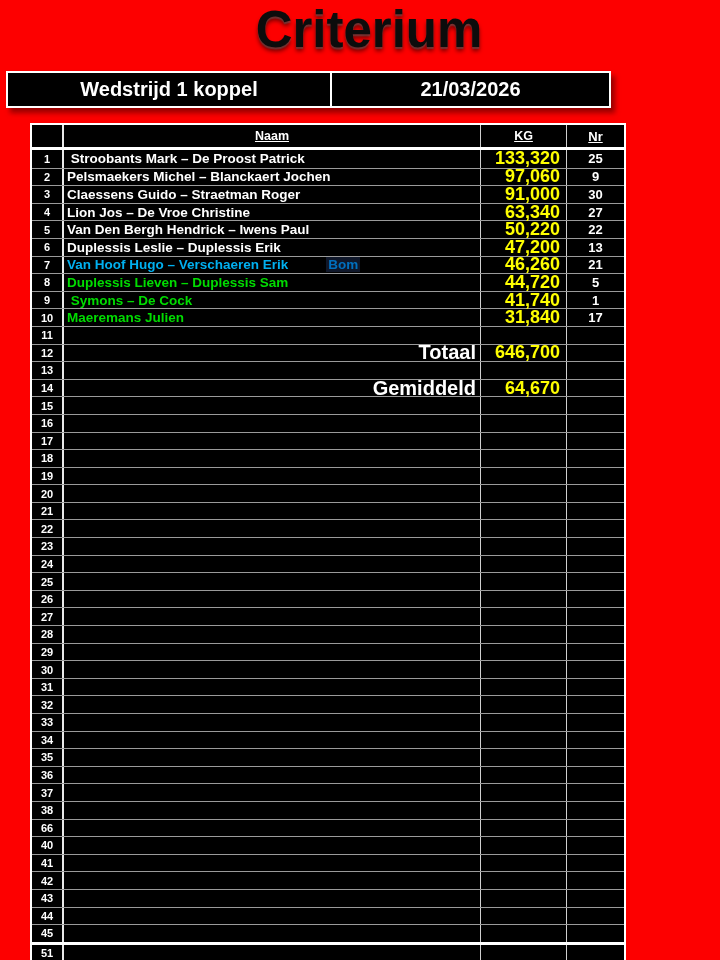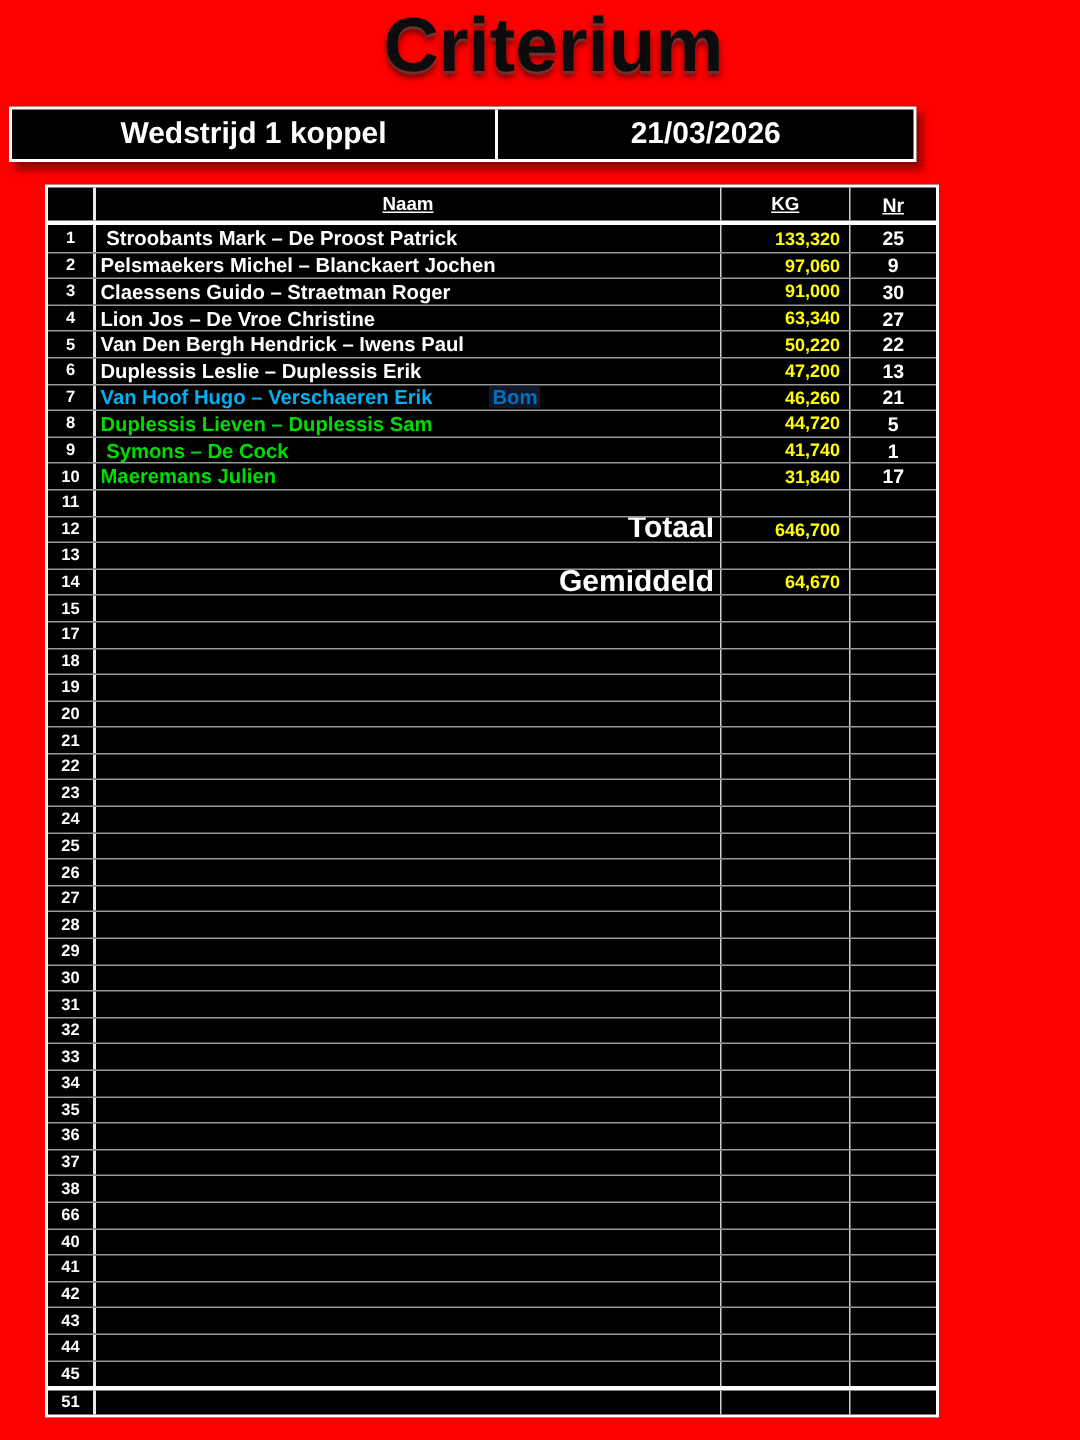--- a/index.html
+++ b/index.html
@@ -69,21 +69,21 @@
     padding-left:3px;
     color:#fff;font-weight:bold;font-size:13.5px;
     white-space:pre;
     overflow:hidden;
   }
   .c-kg{
     width:86px;
     border-right:1.5px solid #cfcfcf;
     justify-content:flex-end;
     padding-right:6px;
-    color:#FFFF00;font-weight:bold;font-size:12px;
+    color:#FFFF00;font-weight:bold;font-size:18px;
   }
   .c-nr{
     width:57px;
     justify-content:center;
     color:#fff;font-weight:bold;font-size:13px;
   }
   .trow.head .c-name{justify-content:center;padding-left:0;font-size:12.5px;}
   .trow.head .c-kg{justify-content:center;padding-right:0;color:#fff;font-size:12.5px;}
   .trow.head .hd{ text-decoration:underline; }
   .name-blue{color:#00B0F0;}
@@ -205,20 +205,26 @@
         <div class="c c-kg">64,670</div>
         <div class="c c-nr"></div>
       </div>
       <div class="trow">
         <div class="c c-num">15</div>
         <div class="c c-name"></div>
         <div class="c c-kg"></div>
         <div class="c c-nr"></div>
       </div>
       <div class="trow">
+        <div class="c c-num">16</div>
+        <div class="c c-name"></div>
+        <div class="c c-kg"></div>
+        <div class="c c-nr"></div>
+      </div>
+      <div class="trow">
         <div class="c c-num">17</div>
         <div class="c c-name"></div>
         <div class="c c-kg"></div>
         <div class="c c-nr"></div>
       </div>
       <div class="trow">
         <div class="c c-num">18</div>
         <div class="c c-name"></div>
         <div class="c c-kg"></div>
         <div class="c c-nr"></div>

